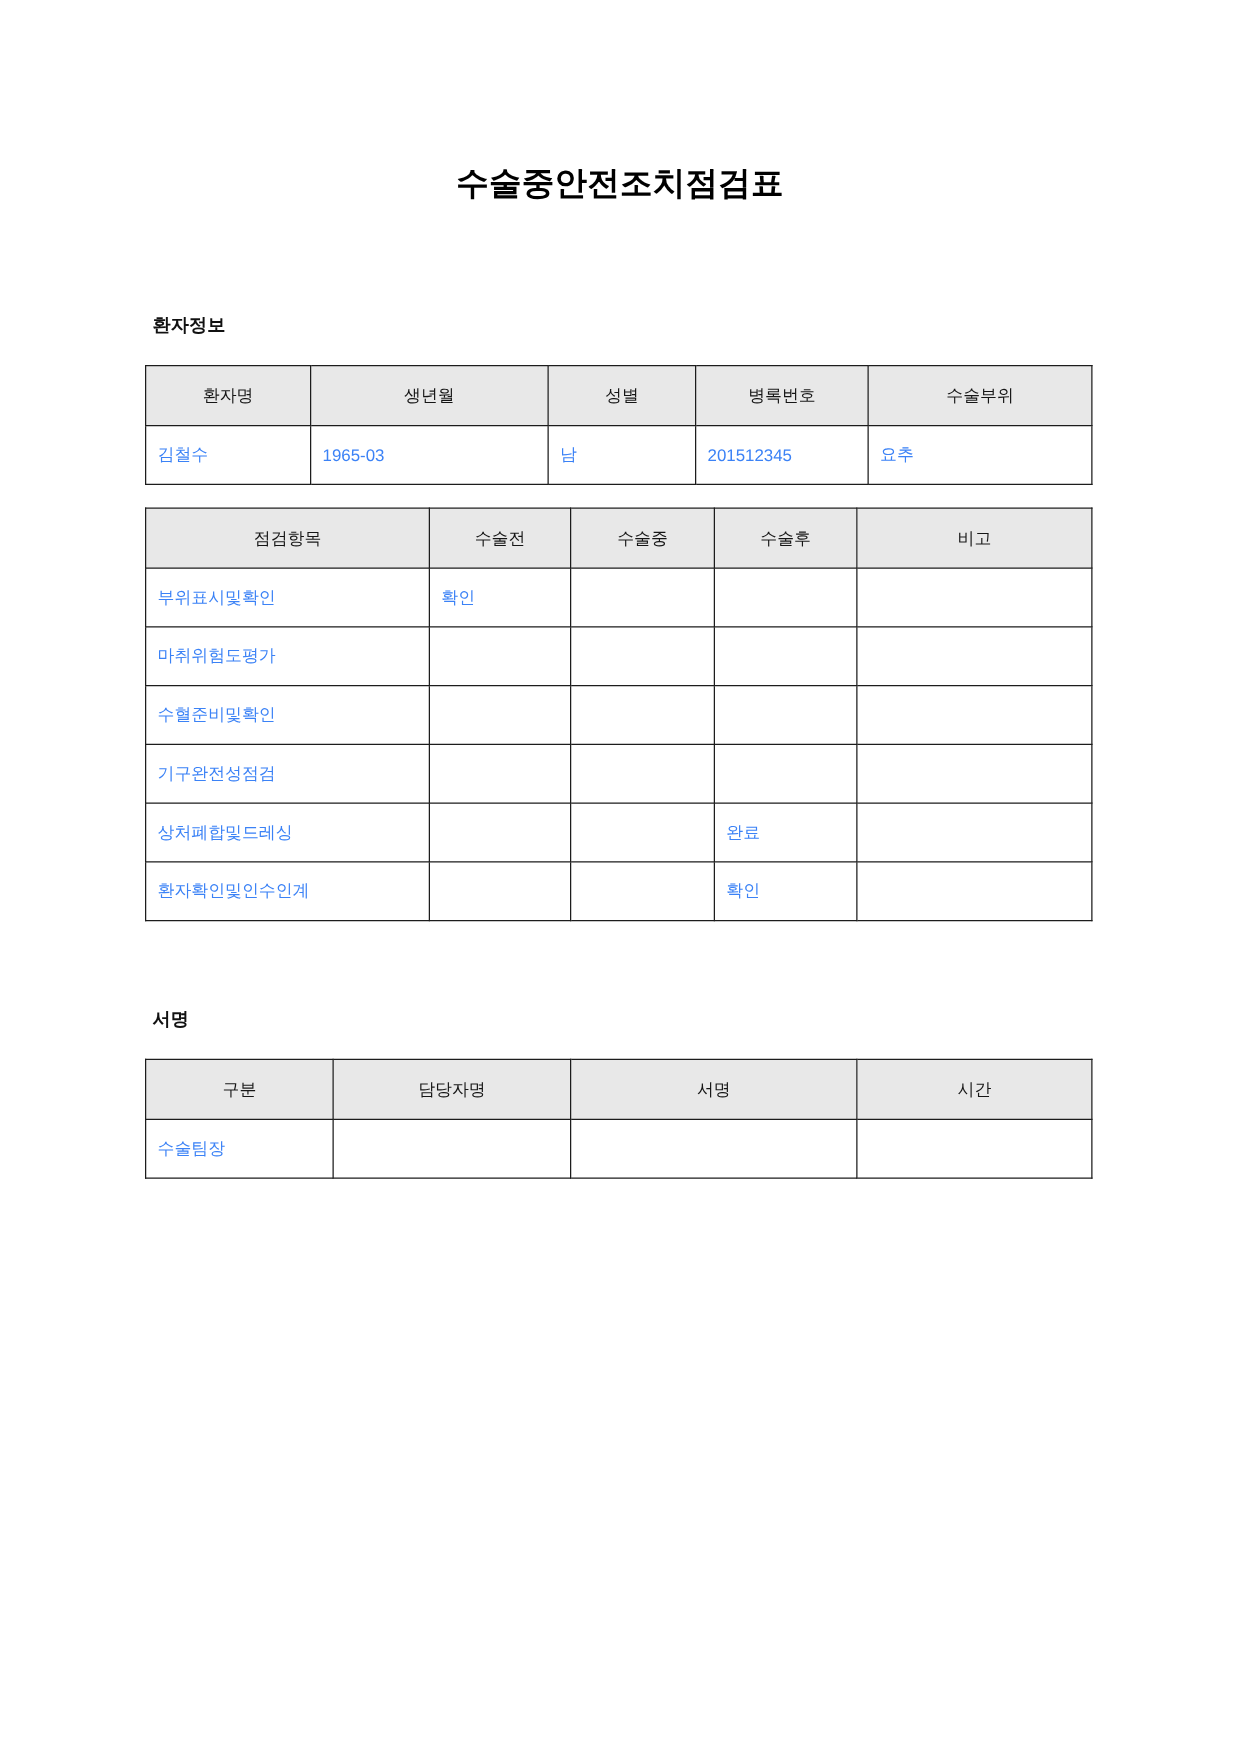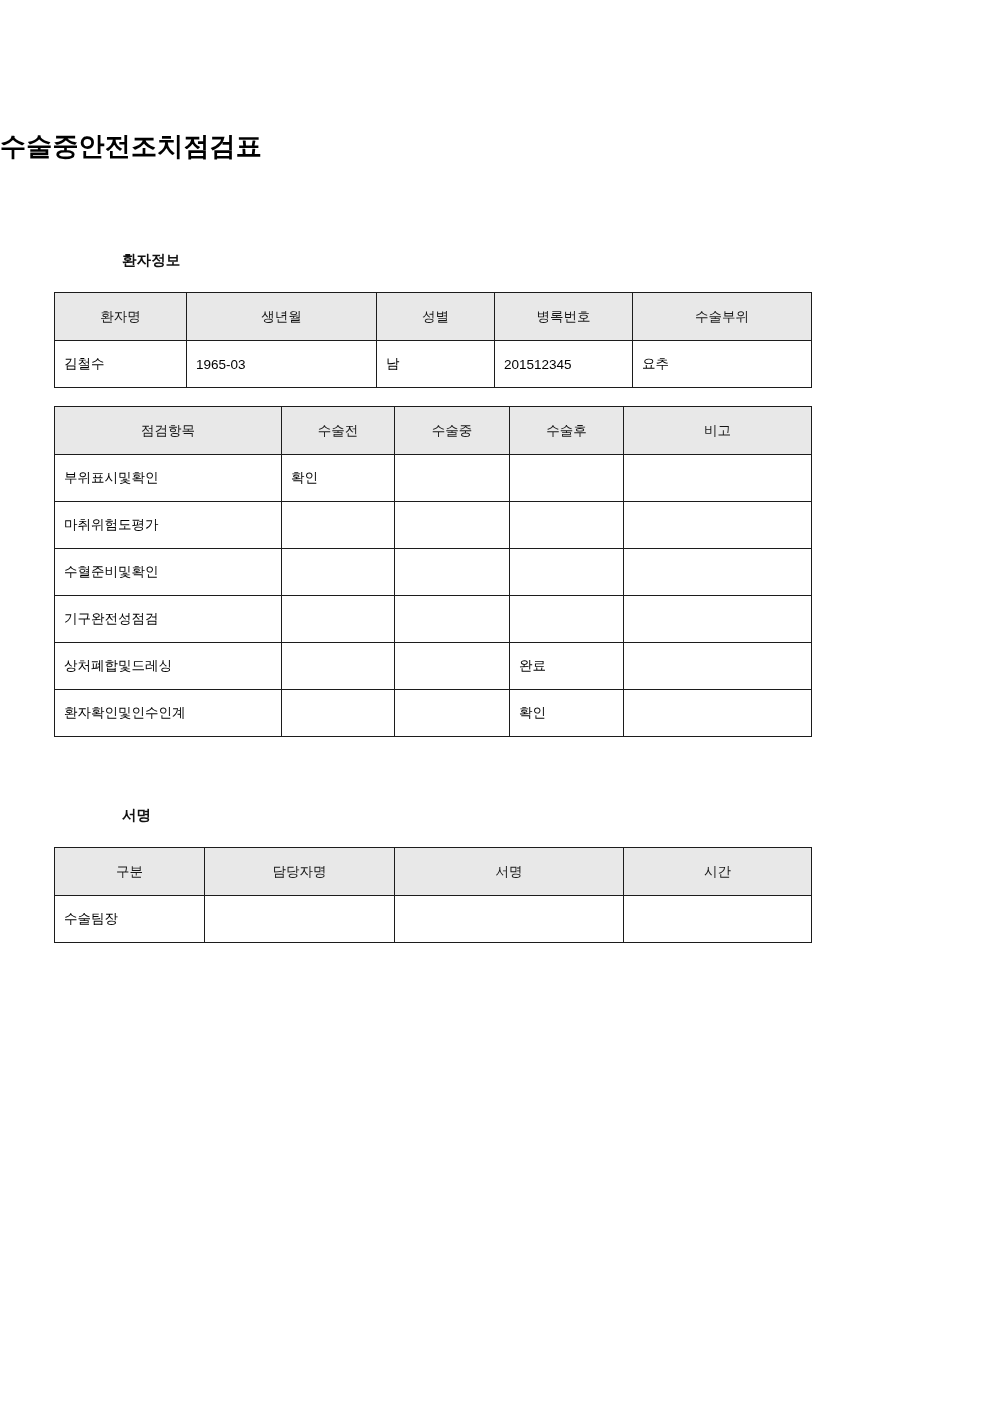--- a/index.html
+++ b/index.html
@@ -19,21 +19,21 @@
     position: relative;
     width: 992px;
     min-height: 1403px;
     box-sizing: border-box;
     padding: 0;
   }
   
   .doc-title {
     margin: 0;
     padding-top: 129px;
-    text-align: left;
+    text-align: center;
     font-size: 26px;
     font-weight: bold;
     letter-spacing: 0.2px;
     color: #000000;
   }
   
   .section {
     position: relative;
   }
   .section-heading {
@@ -42,38 +42,38 @@
     font-size: 14.5px;
     font-weight: bold;
     color: #111111;
     letter-spacing: 0.1px;
   }
   .sec-patient         { padding-top: 83px; }
   .sec-checklist       { padding-top: 75px; }
   .sec-signature       { padding-top: 65px; }
 
   .table-wrap {
-    padding-left: 54px;
+    padding-left: 116px;
     padding-top: 18px;
   }
   
   table.doc-table {
     border-collapse: collapse;
     width: 757px;
     table-layout: fixed;
     font-size: 13.5px;
     background: #ffffff;
   }
   table.doc-table th,
   table.doc-table td {
     border: 1px solid #1c1c1c;
     padding: 0 9px;
     vertical-align: middle;
     font-weight: normal;
-    color: #000000;
+    color: #3b82f6;
     overflow: hidden;
     white-space: nowrap;
   }
   table.doc-table thead th {
     background: #e8e8e8;
     text-align: center;
     height: 47px;
     font-size: 13.5px;
     color: #151515;
   }

